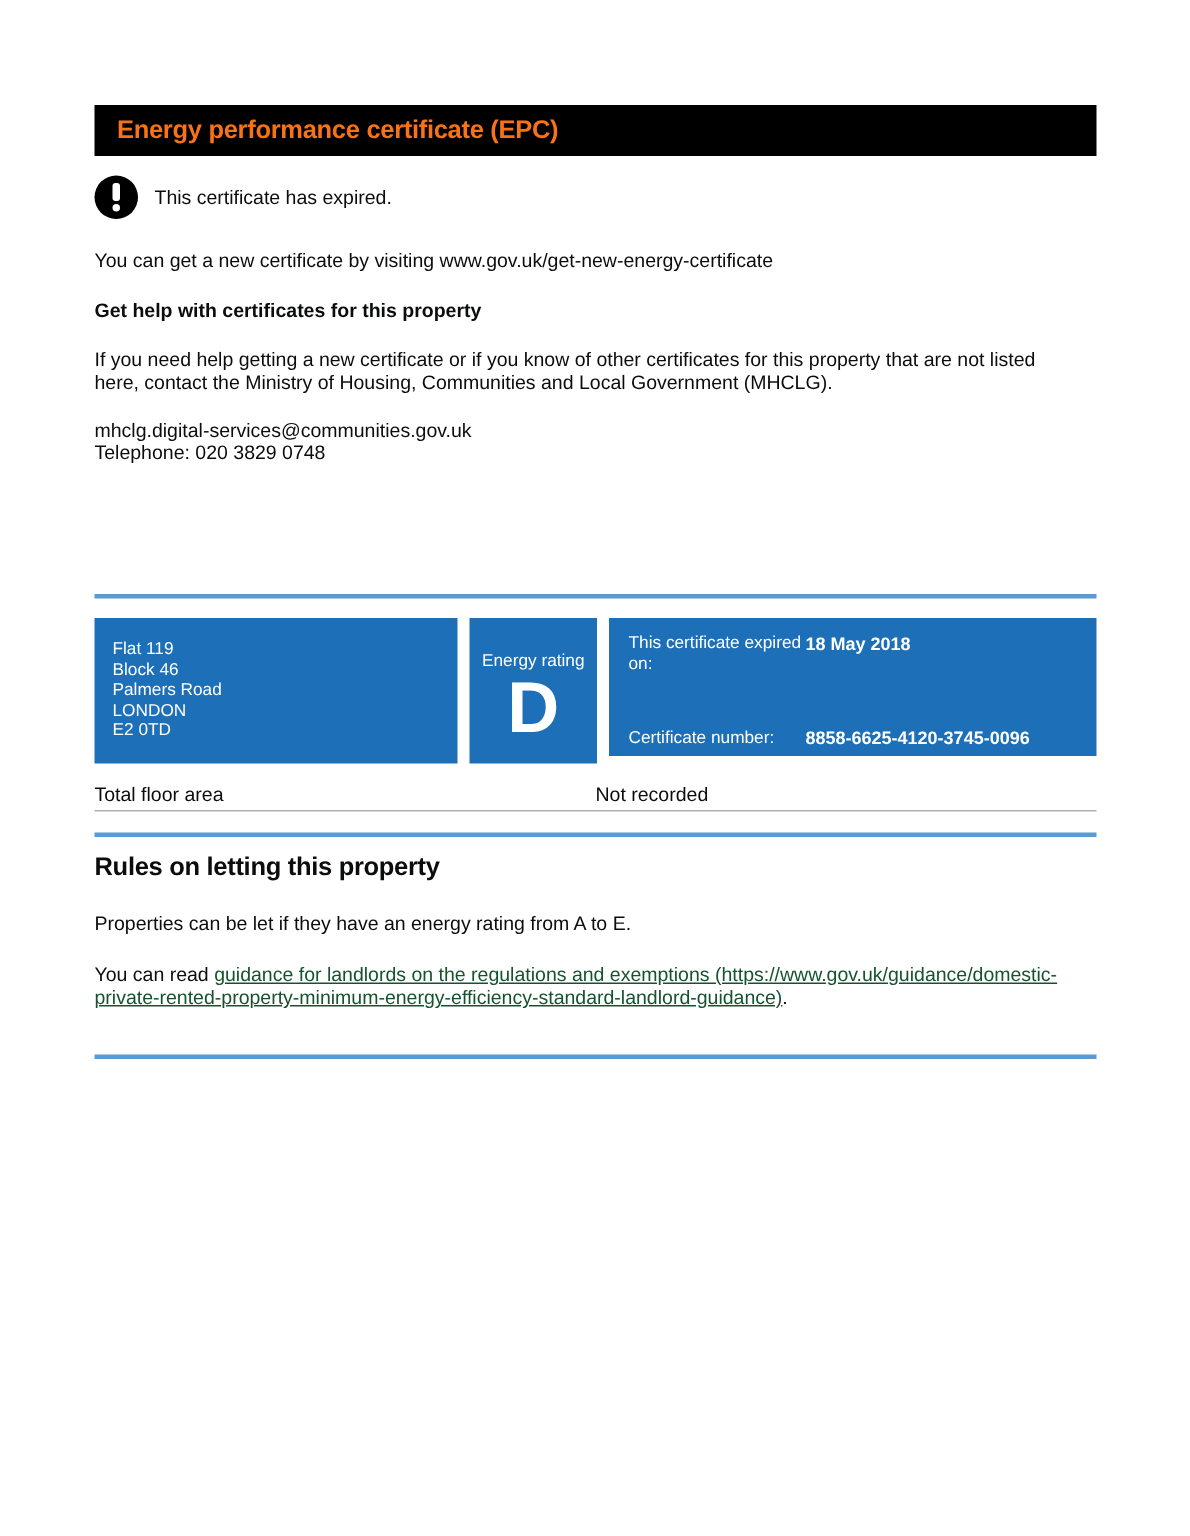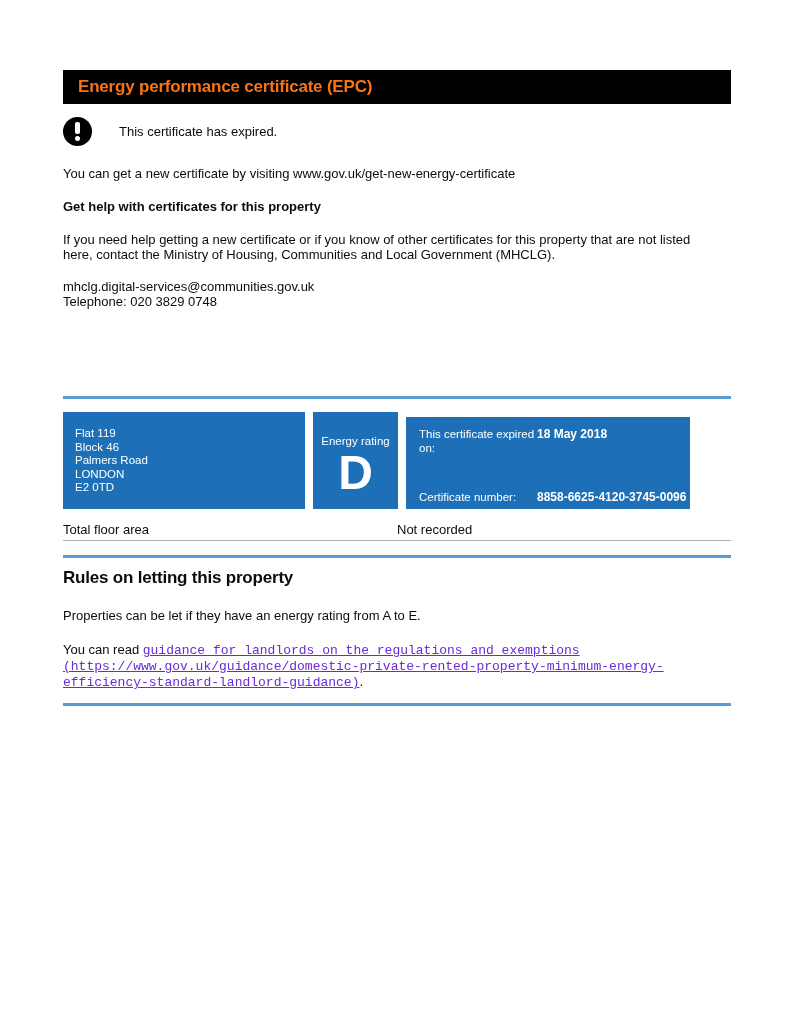--- a/index.html
+++ b/index.html
@@ -22,21 +22,21 @@
     top: 70px; height: 34px;
     background: #000000;
     color: #f97316;
     font-size: 17px; font-weight: bold;
     line-height: 34px;
     padding-left: 15px;
     letter-spacing: -0.2px;
   }
 
   
-  .warning-row { top: 117px; display: flex; align-items: center; gap: 16px; }
+  .warning-row { top: 117px; display: flex; align-items: center; }
   .warning-icon {
     width: 29px; height: 29px; border-radius: 50%;
     background: #000000;
     display: flex; flex-direction: column; align-items: center; justify-content: center;
     flex: 0 0 29px;
   }
   .excl-bar { width: 5px; height: 12px; background: #ffffff; border-radius: 2px; }
   .excl-dot { width: 5px; height: 5px; background: #ffffff; border-radius: 50%; margin-top: 2px; }
   .warning-text { margin-left: 11px; font-size: 13px; }
 
@@ -64,41 +64,41 @@
     margin-right: 8px;
   }
   .box-rating {
     width: 85px; height: 97px;
     margin-right: 8px;
     display: flex; flex-direction: column; align-items: center;
     padding-top: 23px;
   }
   .rating-label { font-size: 11.5px; }
   .rating-letter { font-size: 48px; font-weight: bold; line-height: 52px; }
-  .box-right { width: 284px; height: 97px; display: flex; flex-direction: column; justify-content: flex-end; background: transparent; }
+  .box-right { width: 325px; height: 97px; display: flex; flex-direction: column; justify-content: flex-start; background: transparent; }
   .panel {
     background: #1d70b8; color: #ffffff;
     height: 46px;
     display: flex;
     padding: 10px 0 0 13px;
     font-size: 11.5px; line-height: 14px;
   }
   .panel-label { width: 118px; flex: 0 0 118px; }
   .panel-value { font-weight: bold; font-size: 12px; }
   .panel-cert { align-items: flex-start; padding-top: 27px; }
 
   
   .floor-row { top: 522px; font-size: 13px; }
   .floor-value { position: absolute; left: 334px; top: 0; text-align: center; }
 
   
   .h-rules { top: 568px; font-size: 17px; font-weight: bold; letter-spacing: -0.2px; }
   .p-rating { top: 609px; }
   .p-guidance { top: 642px; width: 660px; line-height: 15px; }
-  .link { color: #6d28d9; text-decoration: underline; cursor: pointer; font-family: Liberation Mono, monospace; }
+  .link { color: #14532d; text-decoration: underline; cursor: pointer; }
 </style>
 </head>
 <body>
 
 <div class="page">
 
   <div class="content-abs title-bar">
     <span>Energy performance certificate (EPC)</span>
   </div>
 

